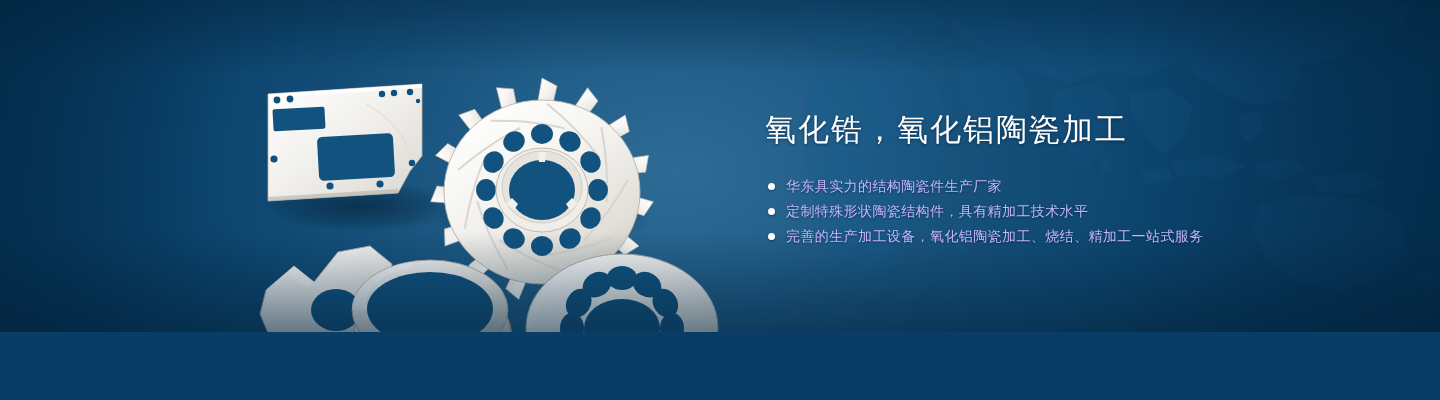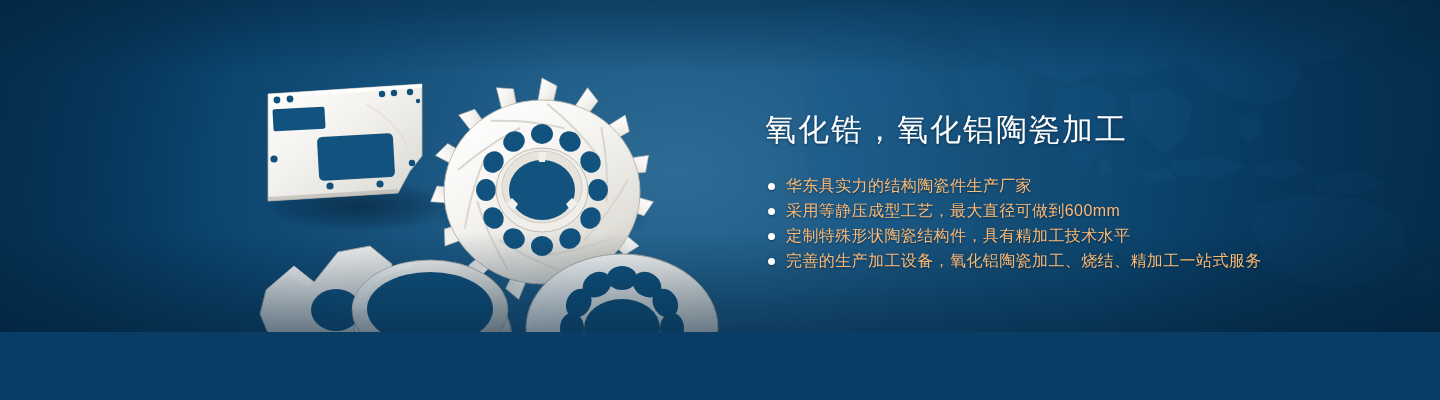--- a/index.html
+++ b/index.html
@@ -61,22 +61,22 @@
     margin:0 0 1px 0;
   }
   .dot{
     flex:0 0 auto;
     width:7px;height:7px;border-radius:50%;
     background:#ffffff;
     margin:0 11px 0 3px;
     box-shadow:0 1px 2px rgba(0,15,30,.45);
   }
   .btext{
-    color:#fdba74;
-    font-size:16px;
+    color:#c4b5fd;
+    font-size:14px;
     letter-spacing:.4px;
     line-height:24px;
     white-space:nowrap;
     text-shadow:0 1px 2px rgba(0,18,36,.5);
   }
 </style>
 </head>
 <body>
 
 <div class="banner">
@@ -303,24 +303,20 @@
 
   <div class="copy">
     <div class="headline">氧化锆，氧化铝陶瓷加工</div>
     <ul class="bullets">
       <li>
         <span class="dot"></span>
         <span class="btext">华东具实力的结构陶瓷件生产厂家</span>
       </li>
       <li>
         <span class="dot"></span>
-        <span class="btext">采用等静压成型工艺，最大直径可做到600mm</span>
-      </li>
-      <li>
-        <span class="dot"></span>
         <span class="btext">定制特殊形状陶瓷结构件，具有精加工技术水平</span>
       </li>
       <li>
         <span class="dot"></span>
         <span class="btext">完善的生产加工设备，氧化铝陶瓷加工、烧结、精加工一站式服务</span>
       </li>
     </ul>
   </div>
 
 </div>

